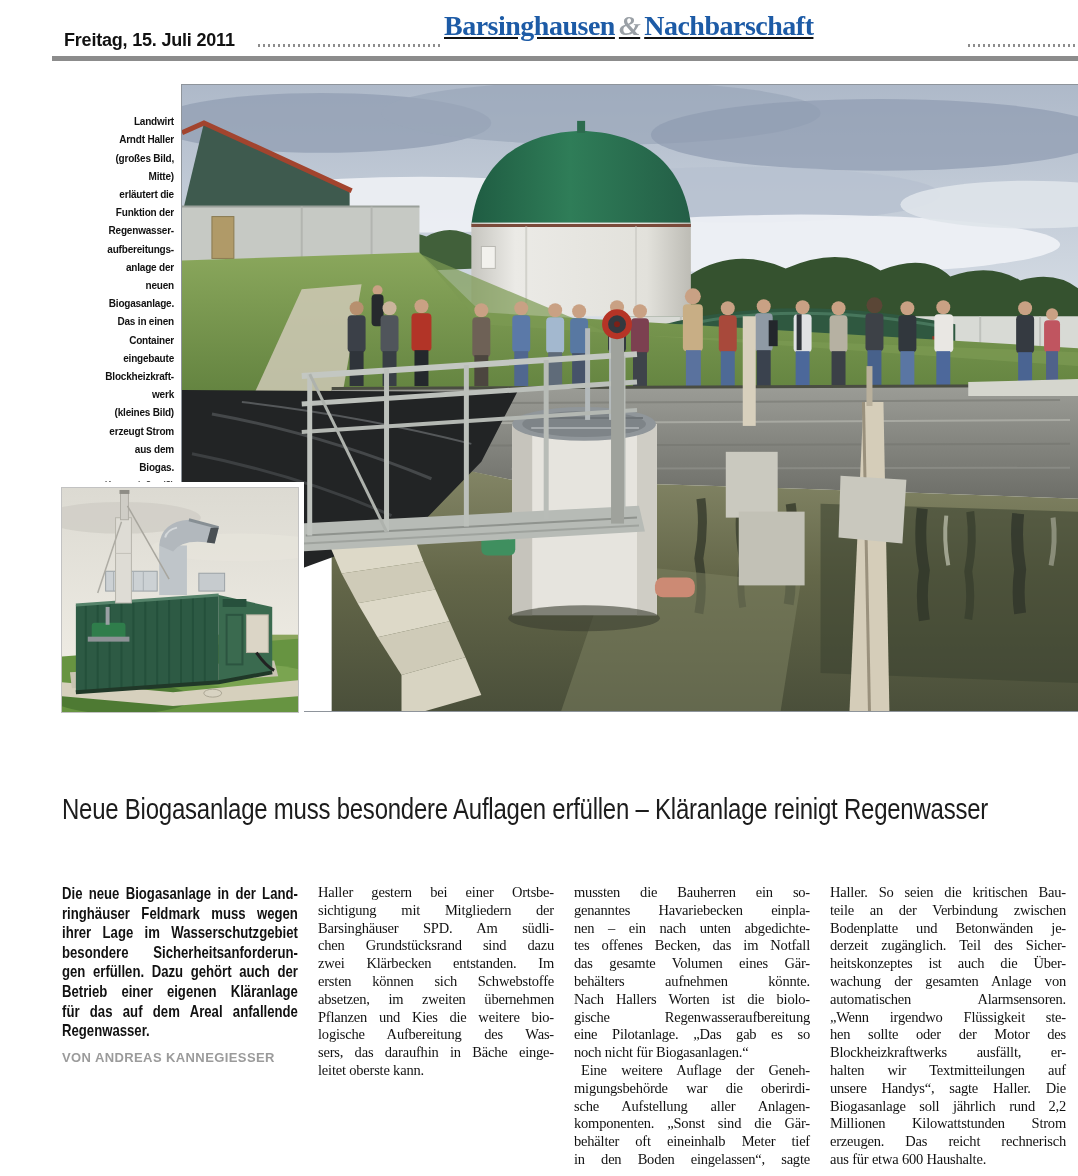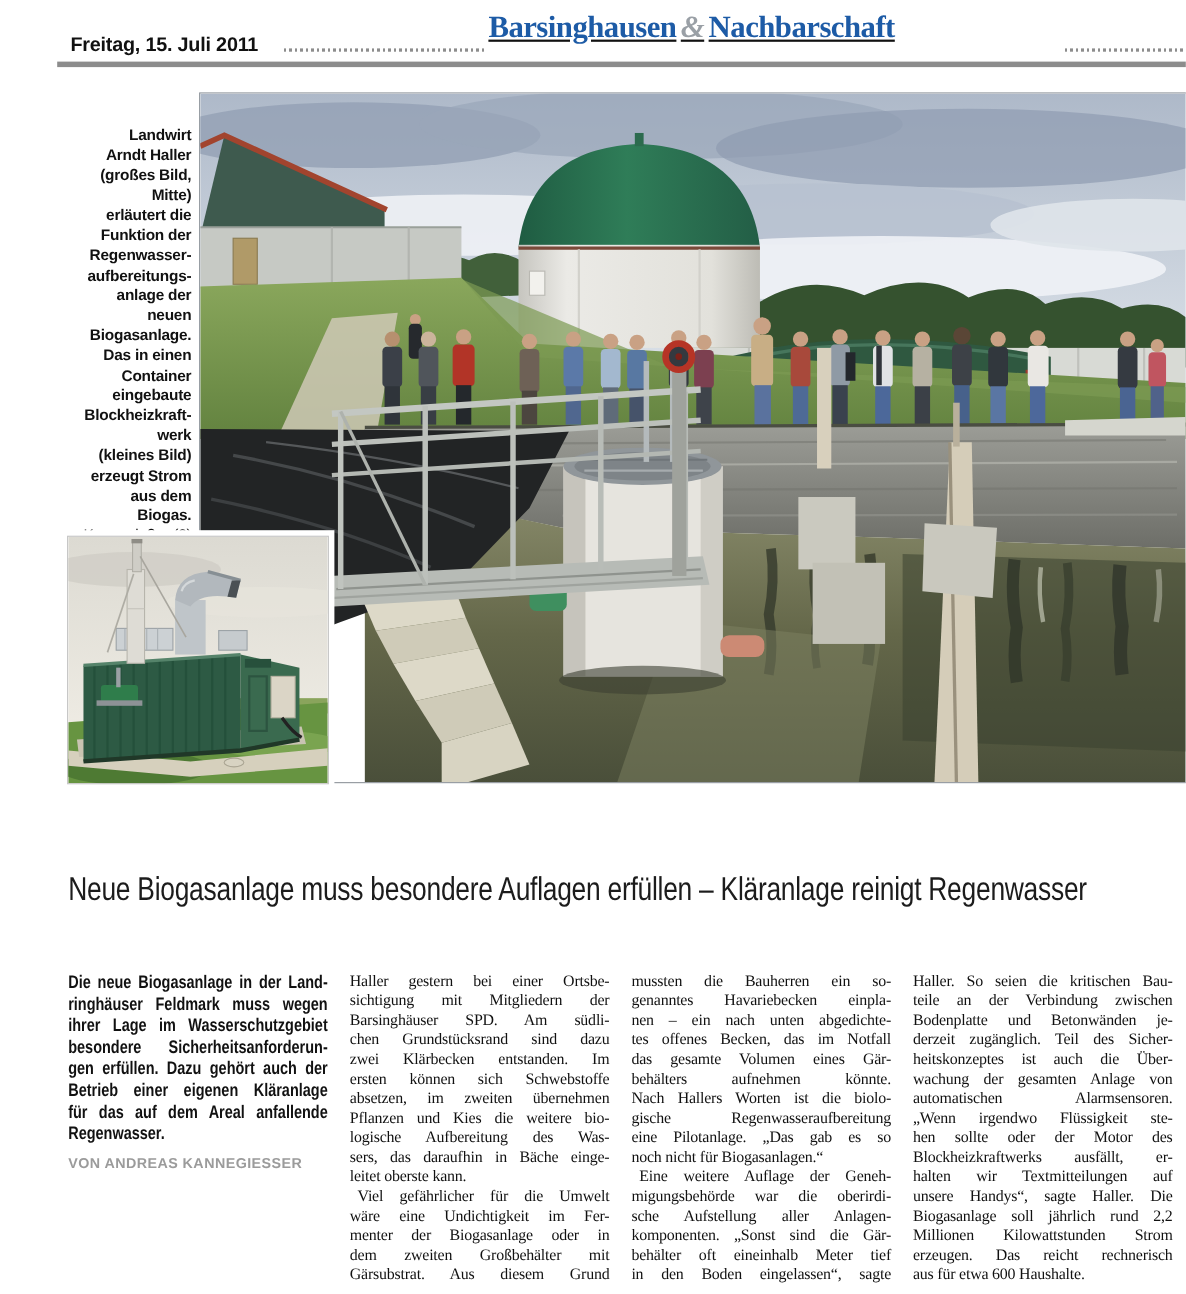--- a/index.html
+++ b/index.html
@@ -19,21 +19,21 @@
   
   .main-photo{position:absolute;left:165px;top:84px;width:898px;height:628px;
               border:1px solid #8e949b;box-sizing:border-box;overflow:hidden;}
   .main-photo svg{display:block;width:100%;height:100%;}
   .inset-photo{position:absolute;left:40px;top:482px;width:248px;height:236px;
                background:#fff;padding:5px;box-sizing:border-box;}
   .inset-photo .inner{width:100%;height:100%;border:1px solid #c2c2c2;box-sizing:border-box;overflow:hidden;}
   .inset-photo svg{display:block;width:100%;height:100%;}
   
   .photo-caption{position:absolute;left:28px;top:95px;width:130px;text-align:right;
-                 font-weight:bold;font-size:14px;line-height:18.2px;white-space:pre-line;
+                 font-weight:bold;font-size:10px;line-height:18.2px;white-space:pre-line;
                  letter-spacing:-0.2px;}
   .photo-credit{font-weight:normal;display:block;}
   
   .headline{position:absolute;left:44px;top:728px;width:1020px;height:100px;overflow:visible;}
   .headline span{display:inline-block;white-space:nowrap;font-weight:bold;font-size:82px;
                  letter-spacing:-1px;transform:scaleX(0.73);transform-origin:0 0;}
   .subheadline{position:absolute;left:46px;top:792px;width:1020px;}
   .subheadline span{display:inline-block;white-space:nowrap;font-size:30px;font-weight:normal;
                     letter-spacing:-0.3px;transform:scaleX(0.80);transform-origin:0 0;color:#1c1c1c;}
   
@@ -465,25 +465,20 @@
 sichtigung mit Mitgliedern der
 Barsinghäuser SPD. Am südli-
 chen Grundstücksrand sind dazu
 zwei Klärbecken entstanden. Im
 ersten können sich Schwebstoffe
 absetzen, im zweiten übernehmen
 Pflanzen und Kies die weitere bio-
 logische Aufbereitung des Was-
 sers, das daraufhin in Bäche einge-</div>
       <div class="seg noj">leitet oberste kann.</div>
-      <div class="seg"> Viel gefährlicher für die Umwelt
-wäre eine Undichtigkeit im Fer-
-menter der Biogasanlage oder in
-dem zweiten Großbehälter mit
-Gärsubstrat. Aus diesem Grund</div>
     </div>
   <div class="col col3 serifcol">
       <div class="seg">mussten die Bauherren ein so-
 genanntes Havariebecken einpla-
 nen – ein nach unten abgedichte-
 tes offenes Becken, das im Notfall
 das gesamte Volumen eines Gär-
 behälters aufnehmen könnte.
 Nach Hallers Worten ist die biolo-
 gische Regenwasseraufbereitung

